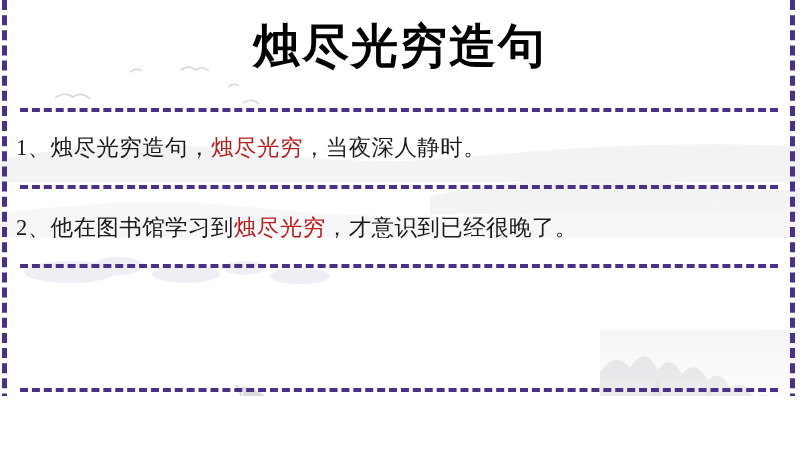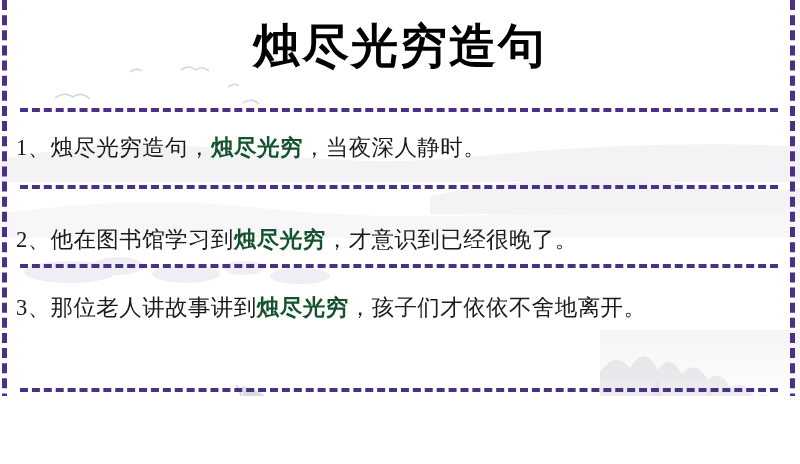--- a/index.html
+++ b/index.html
@@ -73,26 +73,26 @@
     left: 16px;
     width: 752px;
     font-size: 22.5px;
     line-height: 40px;
     color: #1a1a1a;
     z-index: 5;
     font-family: "Liberation Serif", "DejaVu Serif", serif;
     letter-spacing: 0.4px;
   }
   .s1 { top: 128px; }
-  .s2 { top: 220px; }
+  .s2 { top: 208px; }
   .s3 { top: 288px; }
 
   .idiom {
-    color: #14532d;
-    font-weight: bold;
+    color: #b91c1c;
+    font-weight: normal;
     letter-spacing: 0.5px;
   }
 
   
   .logo {
     position: absolute;
     left: 670px;
     top: 412px;
     display: flex;
     align-items: center;
@@ -184,23 +184,20 @@
   <div class="title">烛尽光穷造句</div>
 
   <div class="sentence s1">
     <span>1、</span><span>烛尽光穷造句，</span><span class="idiom">烛尽光穷</span><span>，当夜深人静时。</span>
   </div>
 
   <div class="sentence s2">
     <span>2、</span><span>他在图书馆学习到</span><span class="idiom">烛尽光穷</span><span>，才意识到已经很晚了。</span>
   </div>
 
-  <div class="sentence s3">
-    <span>3、</span><span>那位老人讲故事讲到</span><span class="idiom">烛尽光穷</span><span>，孩子们才依依不舍地离开。</span>
-  </div>
 
   <div class="logo">
     <svg class="logo-mark" viewBox="0 0 64 64">
       <circle cx="32" cy="32" r="29" fill="#ffffff"></circle>
       <path d="M32 3 A29 29 0 0 1 32 61 A14.5 14.5 0 0 1 32 32 A14.5 14.5 0 0 0 32 3 Z" fill="#2a3fb0"></path>
       <path d="M32 3 A29 29 0 0 0 32 61 A14.5 14.5 0 0 0 32 32 A14.5 14.5 0 0 1 32 3 Z" fill="#d62222"></path>
       <circle cx="32" cy="17.5" r="6.4" fill="#d62222"></circle>
       <circle cx="32" cy="46.5" r="6.4" fill="#2a3fb0"></circle>
       <circle cx="32" cy="17.5" r="2.6" fill="#ffffff"></circle>
       <circle cx="32" cy="46.5" r="2.6" fill="#ffffff"></circle>

